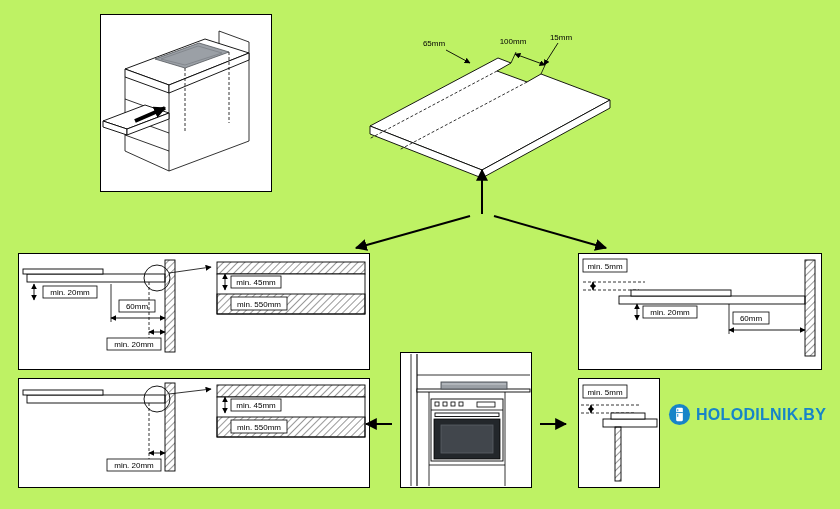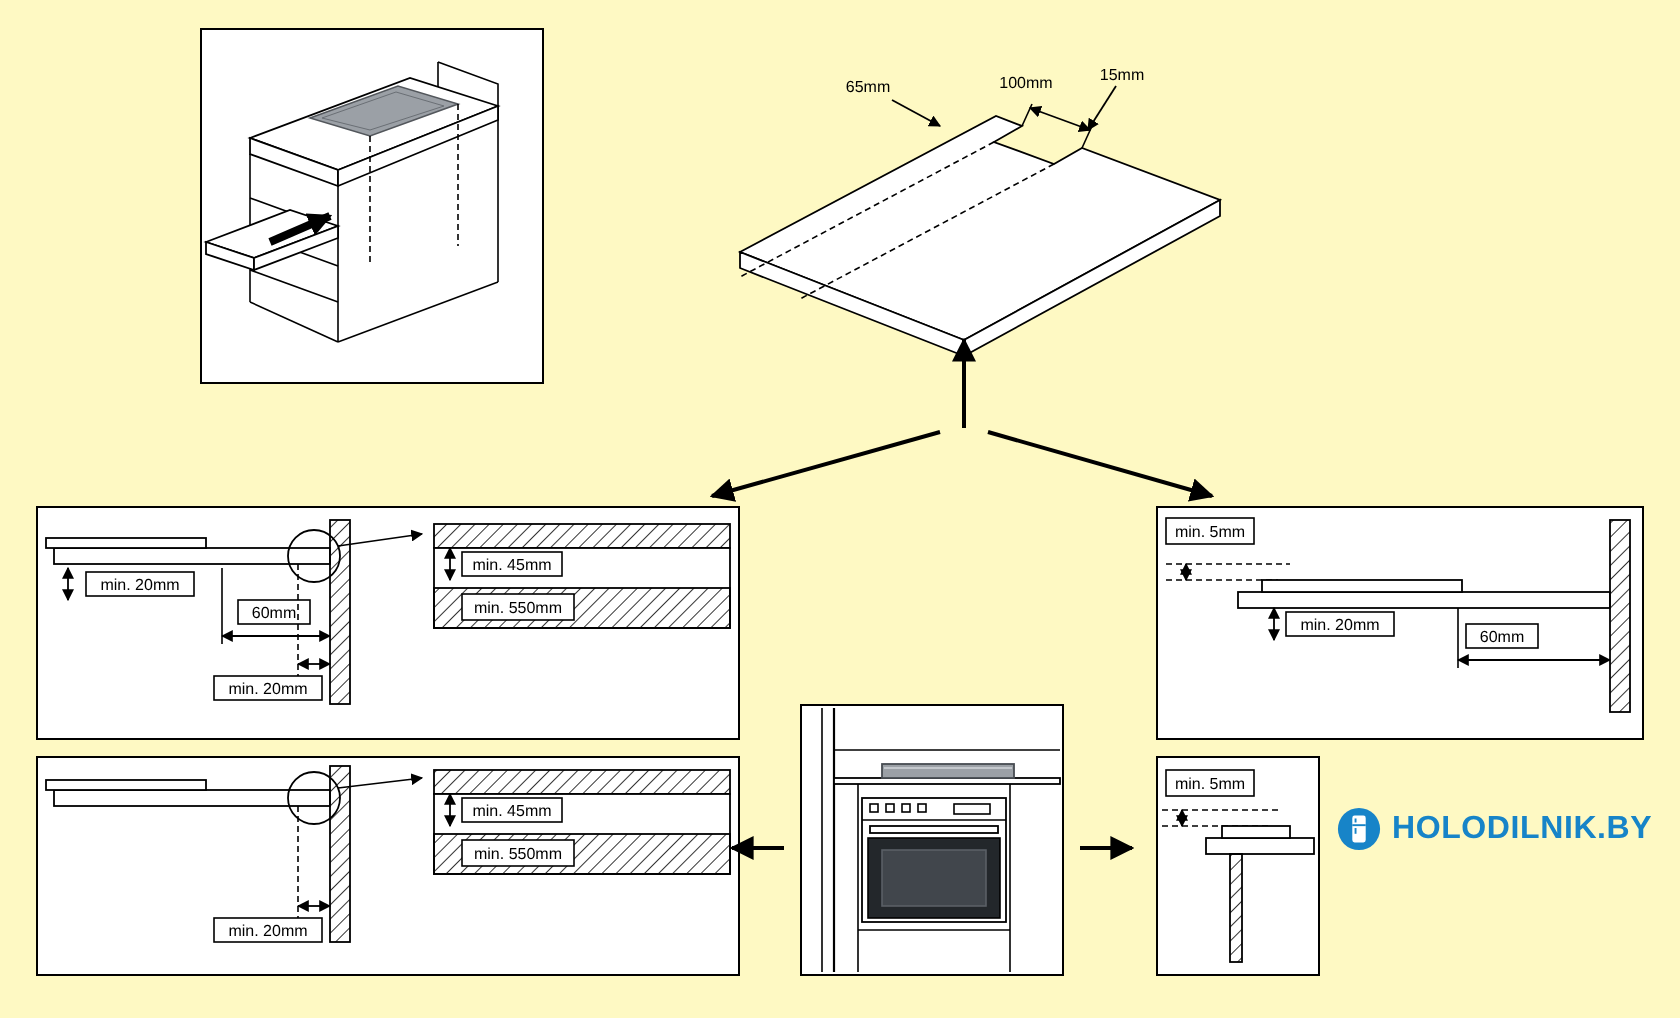--- a/index.html
+++ b/index.html
@@ -1,17 +1,17 @@
 <!DOCTYPE html>
 <html><head>
 <meta charset="utf-8">
 <style>
   *{box-sizing:border-box}
   html,body{margin:0;padding:0;background:#fff}
-  #canvas{position:relative;width:840px;height:509px;background:#fef9c3;overflow:hidden;
+  #canvas{position:relative;width:840px;height:509px;background:#bef264;overflow:hidden;
           font-family:"Liberation Sans",sans-serif}
   .abs{position:absolute}
   .frame{border:1px solid #000;background:#fff}
   svg{display:block}
   .thin{stroke:#000;stroke-width:0.8;fill:none}
   .med{stroke:#000;stroke-width:1.1;fill:none}
   .dash{stroke:#000;stroke-width:0.8;fill:none;stroke-dasharray:3 2}
   .dim{stroke:#000;stroke-width:0.9;fill:none}
   .white{fill:#fff;stroke:#000;stroke-width:0.9}
   .lbox{fill:#fff;stroke:#000;stroke-width:0.8}

